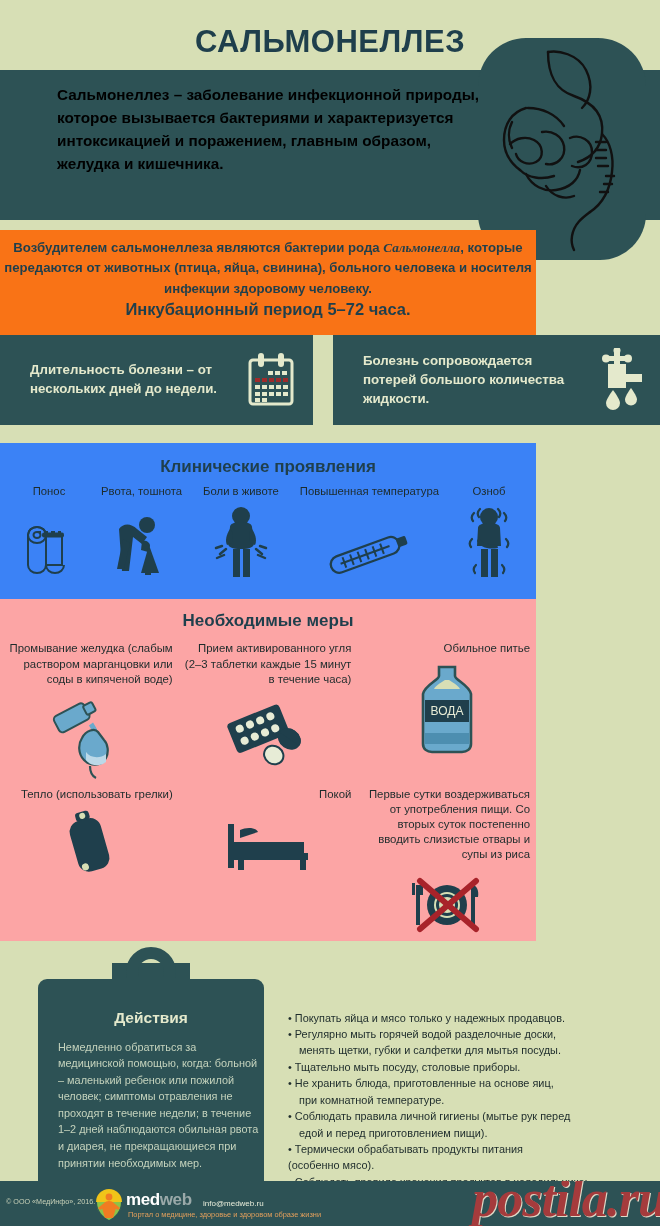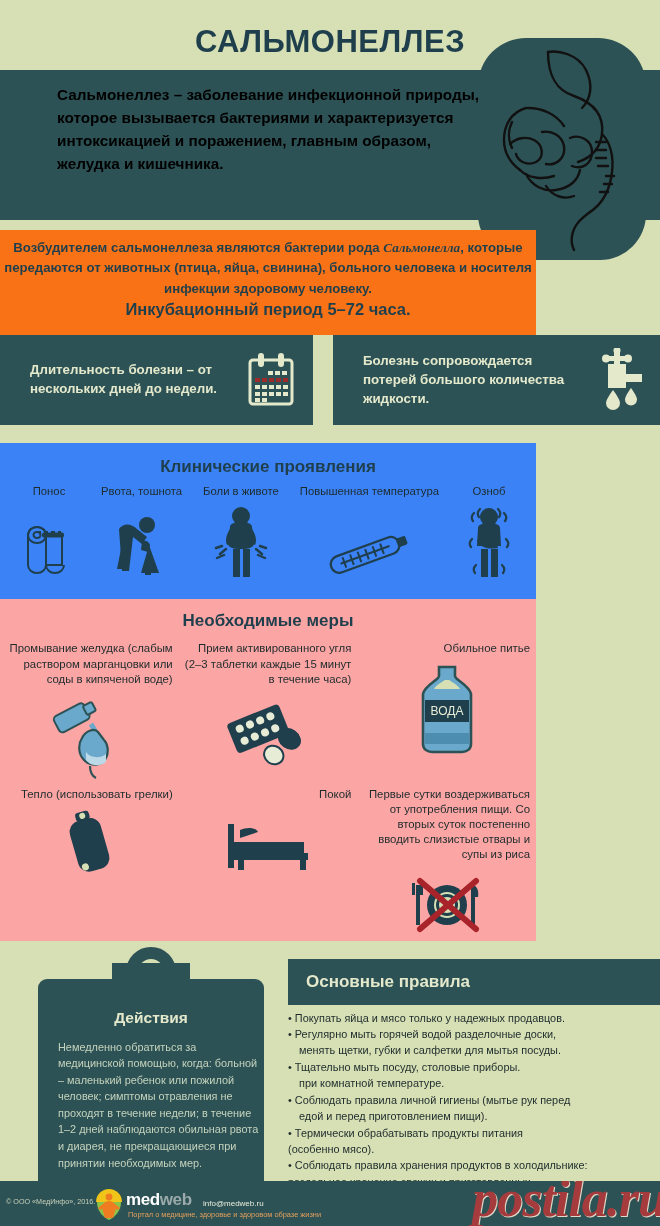--- a/index.html
+++ b/index.html
@@ -467,28 +467,26 @@
   </section>
 
   <section class="bottom">
     <div class="clip-top"></div>
     <div class="clip-ring"></div>
     <div class="act-card">
       <div class="act-title">Действия</div>
       <div class="act-body">Немедленно обратиться за медицинской помощью, когда: больной – маленький ребенок или пожилой человек; симптомы отравления не проходят в течение недели; в течение 1–2 дней наблюдаются обильная рвота и диарея, не прекращающиеся при принятии необходимых мер.</div>
     </div>
 
-    <div class="rules-hdr">
-      <span>Основные правила</span>
-    </div>
     <div class="rules-list">
       <div>• Покупать яйца и мясо только у надежных продавцов.</div>
       <div>• Регулярно мыть горячей водой разделочные доски,</div>
       <div class="ind">менять щетки, губки и салфетки для мытья посуды.</div>
       <div>• Тщательно мыть посуду, столовые приборы.</div>
+      <div>• Не хранить блюда, приготовленные на основе яиц,</div>
       <div class="ind">при комнатной температуре.</div>
       <div>• Соблюдать правила личной гигиены (мытье рук перед</div>
       <div class="ind">едой и перед приготовлением пищи).</div>
       <div>• Термически обрабатывать продукты питания</div>
       <div>(особенно мясо).</div>
       <div>• Соблюдать правила хранения продуктов в холодильнике:</div>
       <div>раздельное хранение свежих и приготовленных</div>
       <div>мясных продуктов, не хранить готовую пищу</div>
       <div>более 3 дней.</div>
     </div>

